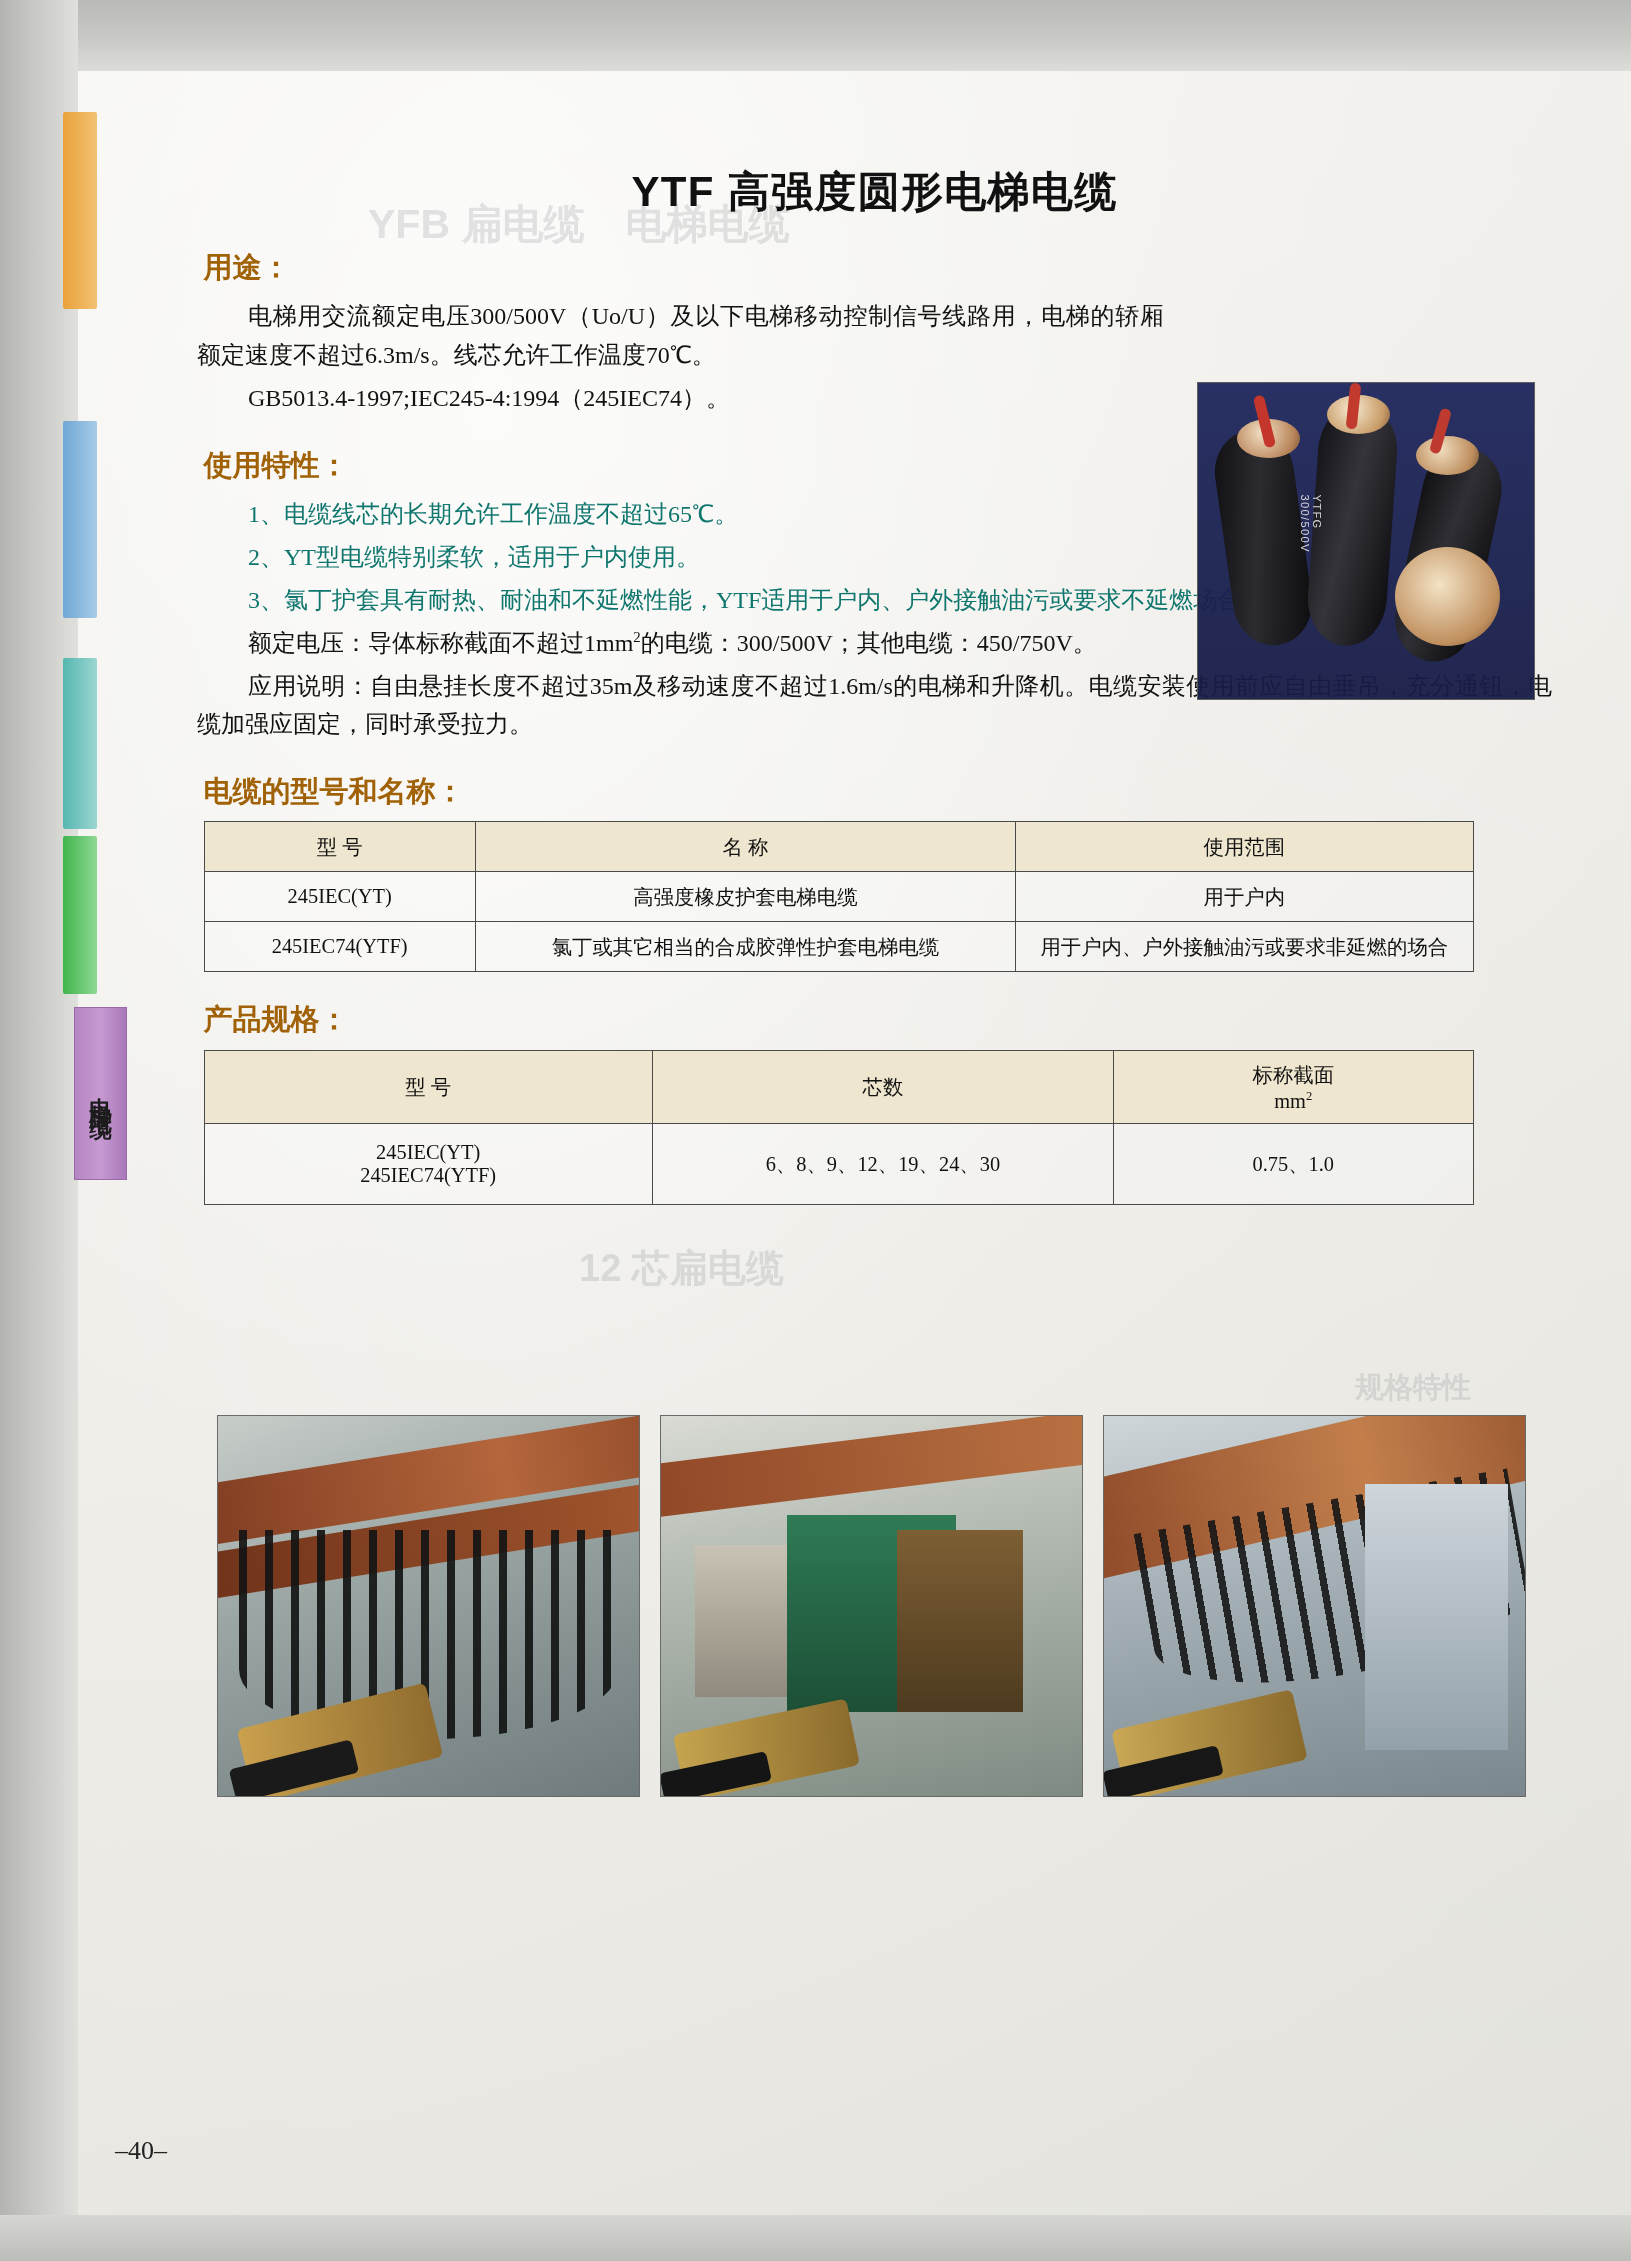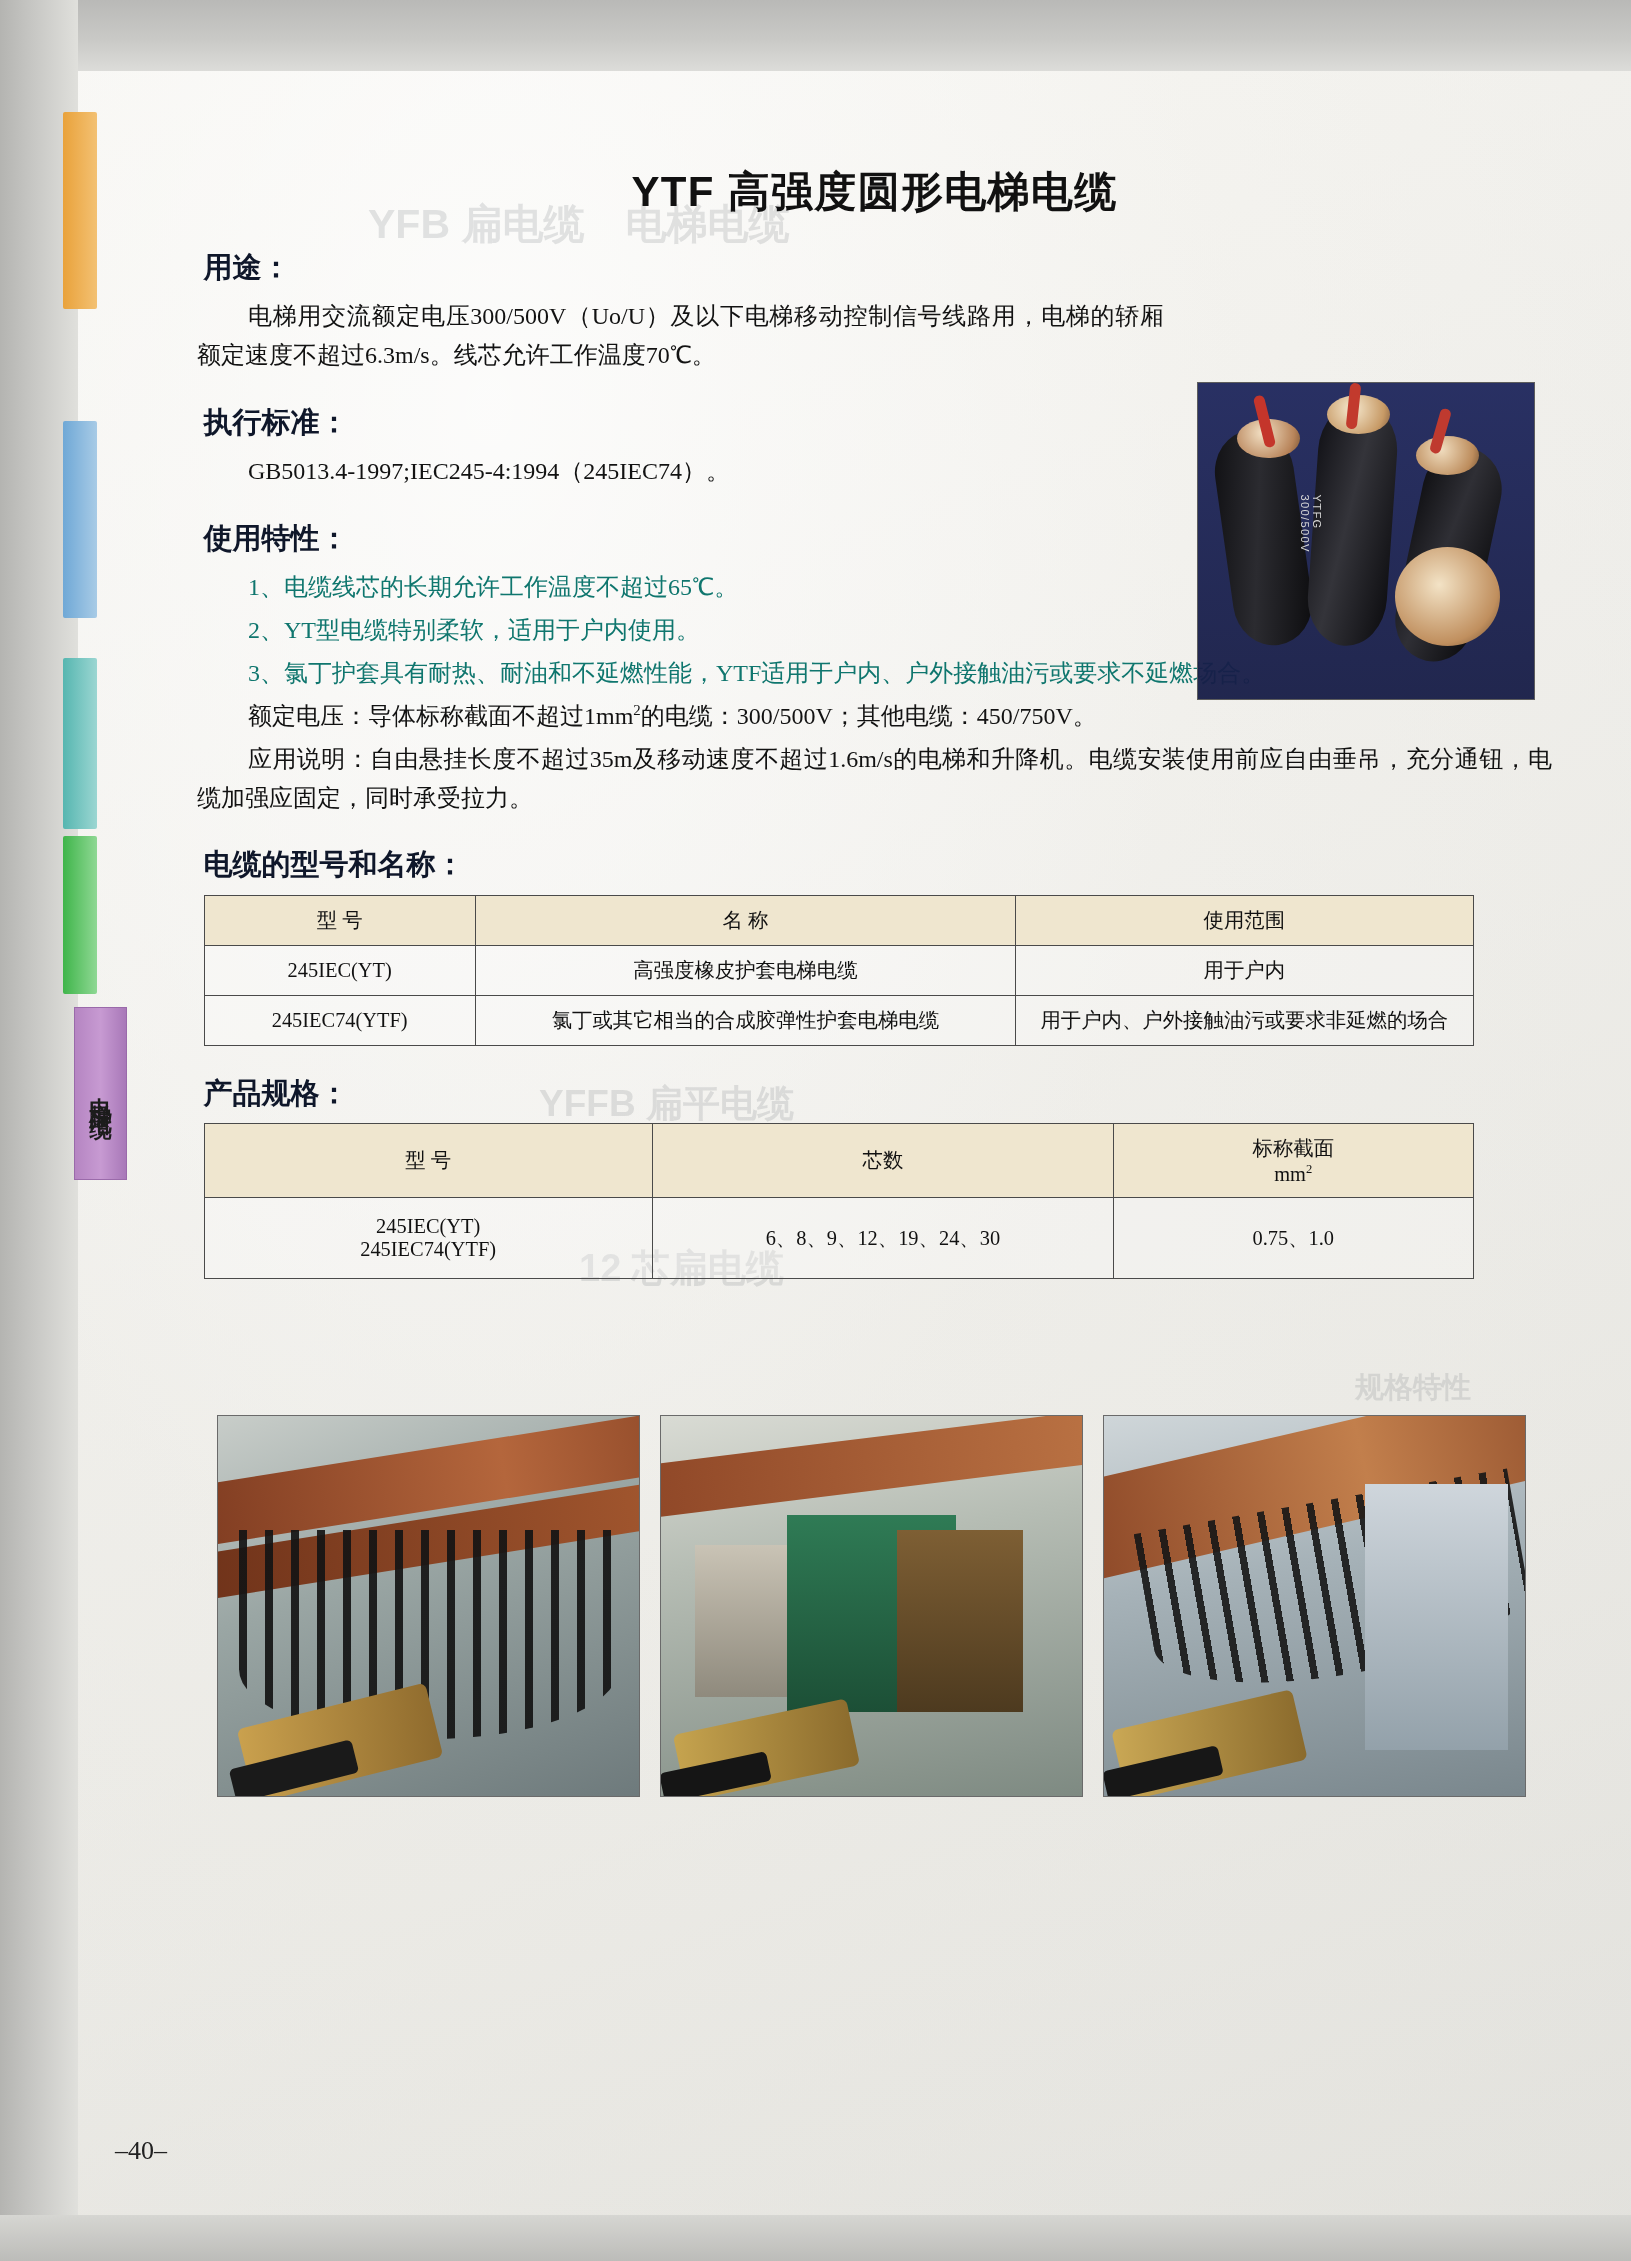--- a/index.html
+++ b/index.html
@@ -83,21 +83,21 @@
     text-align: center;
     font-size: 42px;
     font-weight: bold;
     letter-spacing: 1.3px;
     color: #111;
     font-family: "Liberation Sans", sans-serif;
   }
   .section-head {
     font-size: 29px;
     font-weight: bold;
-    color: #0f172a;
+    color: #a16207;
     font-family: Liberation Mono, monospace;
     margin: 28px 0 9.2px 6.6px;
   }
   .para {
     font-size: 24px;
     line-height: 1.62;
     color: #121212;
     text-align: justify;
     margin: 0 0 4px 0;
   }
@@ -203,21 +203,20 @@
   <div class="ghost" style="left:579px; top:1243px; font-size:38px; font-weight:bold;">12 芯扁电缆</div>
   <div class="ghost" style="left:1355px; top:1368px; font-size:29px; font-weight:bold;">规格特性</div>
 
   <div class="content">
 
     <h1 class="title">YTF 高强度圆形电梯电缆</h1>
 
     <div class="section-head">用途：</div>
     <p class="para indent para-narrow">电梯用交流额定电压300/500V（Uo/U）及以下电梯移动控制信号线路用，电梯的轿厢额定速度不超过6.3m/s。线芯允许工作温度70℃。</p>
 
-    <div class="section-head">执行标准：</div>
     <p class="para indent">GB5013.4-1997;IEC245-4:1994（245IEC74）。</p>
 
     <div class="section-head">使用特性：</div>
     <p class="li">1、电缆线芯的长期允许工作温度不超过65℃。</p>
     <p class="li">2、YT型电缆特别柔软，适用于户内使用。</p>
     <p class="li">3、氯丁护套具有耐热、耐油和不延燃性能，YTF适用于户内、户外接触油污或要求不延燃场合。</p>
     <p class="para indent"><span>额定电压：导体标称截面不超过1mm</span><sup>2</sup><span>的电缆：300/500V；其他电缆：450/750V。</span></p>
     <p class="para indent">应用说明：自由悬挂长度不超过35m及移动速度不超过1.6m/s的电梯和升降机。电缆安装使用前应自由垂吊，充分通钮，电缆加强应固定，同时承受拉力。</p>
 
     <div class="section-head">电缆的型号和名称：</div>

